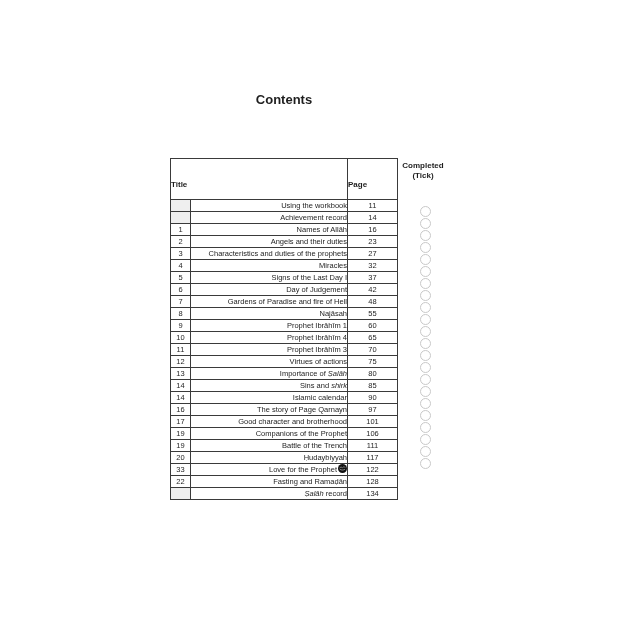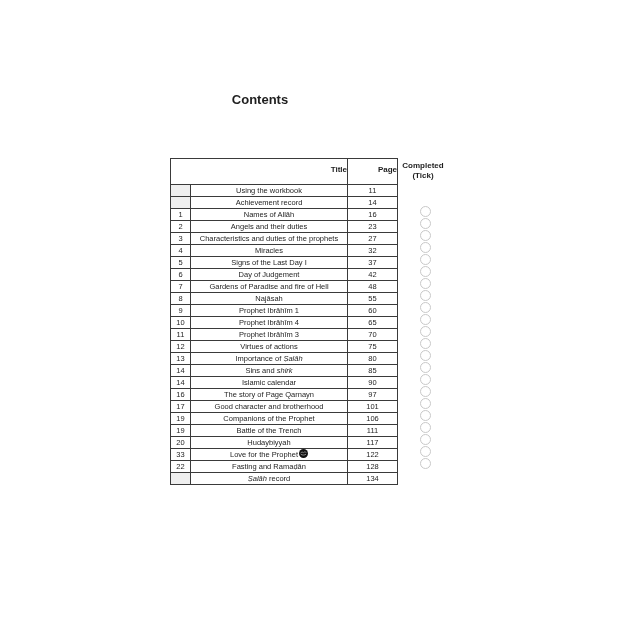--- a/index.html
+++ b/index.html
@@ -4,31 +4,31 @@
 <style>
   :root{
     --text:#1e1e1e; --border:#3a3a3a; --shaded:#efefef;
     --circle:#c9c9c9; --honorific:#111111;
   }
   html,body{margin:0;padding:0;}
   body{width:640px;height:640px;background:#ffffff;position:relative;
        font-family:"Liberation Sans", sans-serif;color:var(--text);}
   .page{position:absolute;inset:0;}
   .page-title{position:absolute;top:93px;left:0;width:520px;margin:0;
-       text-align:center;font-size:13px;line-height:14px;font-weight:bold;}
+       text-align:center;font-size:13px;line-height:14px;font-weight:bold;padding-left:24px;}
   .toc-table{position:absolute;left:170px;top:158px;width:227px;
        border-collapse:collapse;table-layout:fixed;}
   .c-num{width:20px;} .c-title{width:157px;} .c-page{width:50px;}
   .toc-table th,.toc-table td{border:1px solid var(--border);}
-  .toc-table th{font-size:8px;font-weight:bold;text-align:right;
-       vertical-align:top;padding:6px 0 0 0;height:19px;}
+  .toc-table th{font-size:8px;font-weight:bold;text-align:left;
+       vertical-align:top;padding:21px 0 0 0;height:19px;}
   .toc-table td{font-size:7.5px;height:11px;line-height:11px;padding:0;
        white-space:nowrap;overflow:hidden;}
   .col-num{text-align:center;}
-  .col-title{text-align:center;padding-left:4px;}
+  .col-title{text-align:right;padding-left:4px;}
   .col-page{text-align:center;}
   .shaded{background:var(--shaded);}
   .completed-label{position:absolute;left:394px;top:161px;width:58px;
        text-align:center;font-weight:bold;font-size:8px;line-height:10px;}
   .tick-circles{position:absolute;left:420px;top:206px;width:11px;}
   .tick-circle{width:11px;height:11px;box-sizing:border-box;margin-bottom:1px;
        border:1px solid var(--circle);border-radius:50%;background:#fff;}
   .honorific{display:inline-block;width:9px;height:9px;vertical-align:-1px;margin-left:1px;}
   .honorific svg{display:block;}
   i{font-style:italic;}

